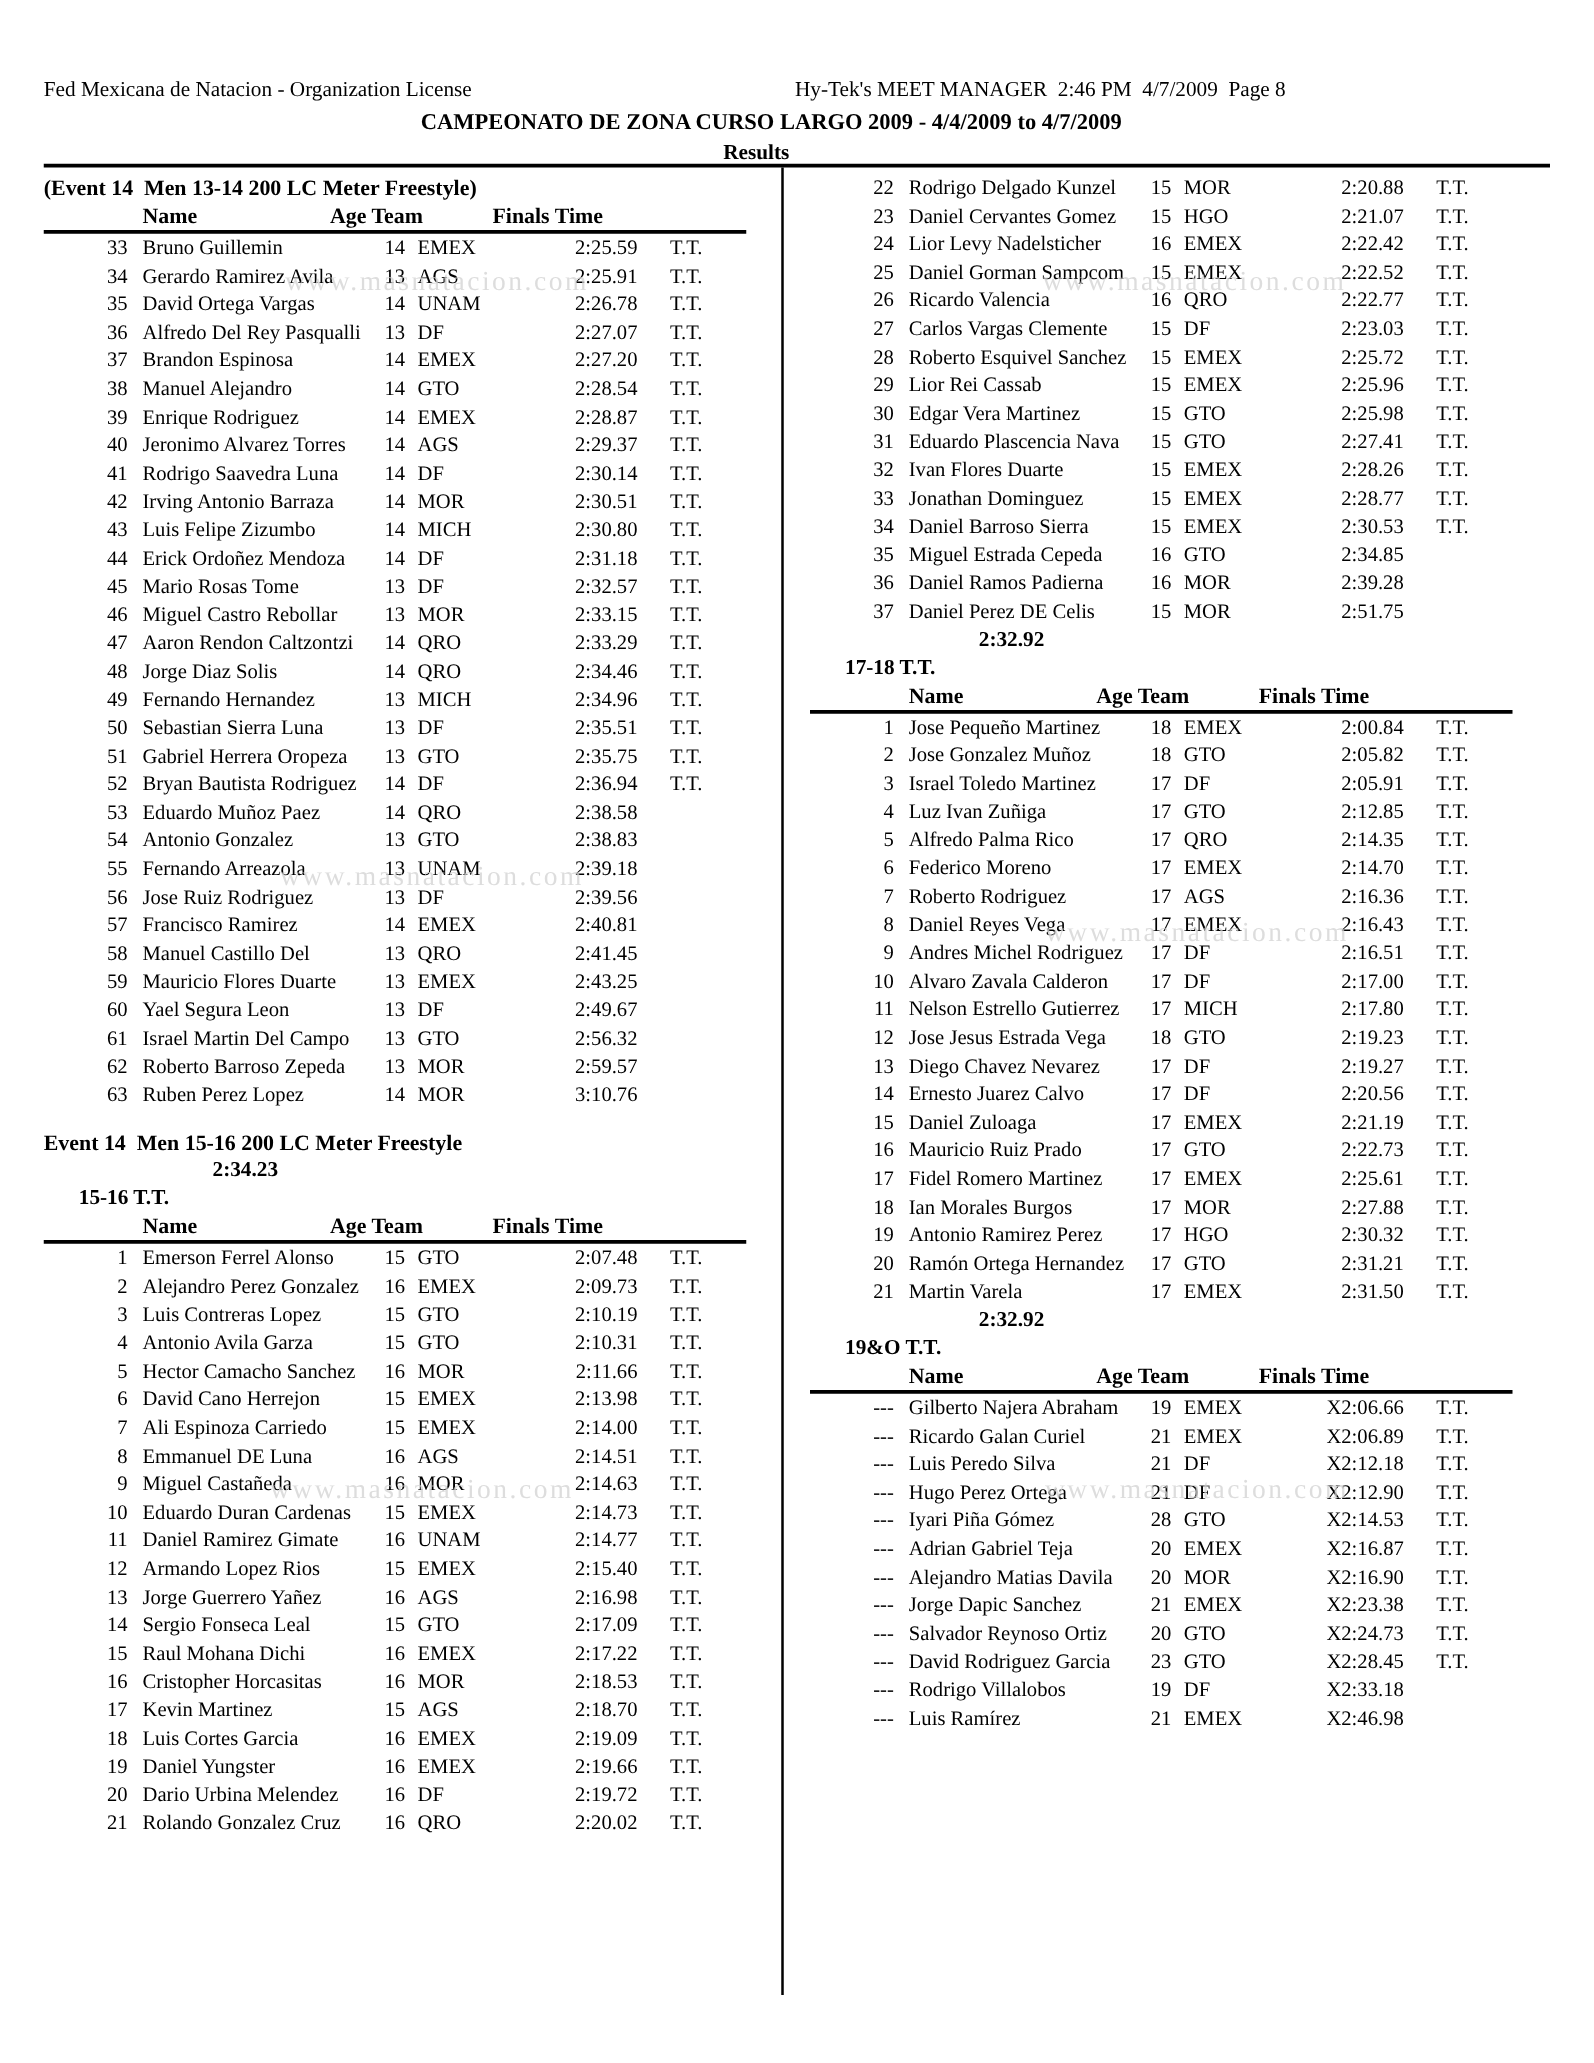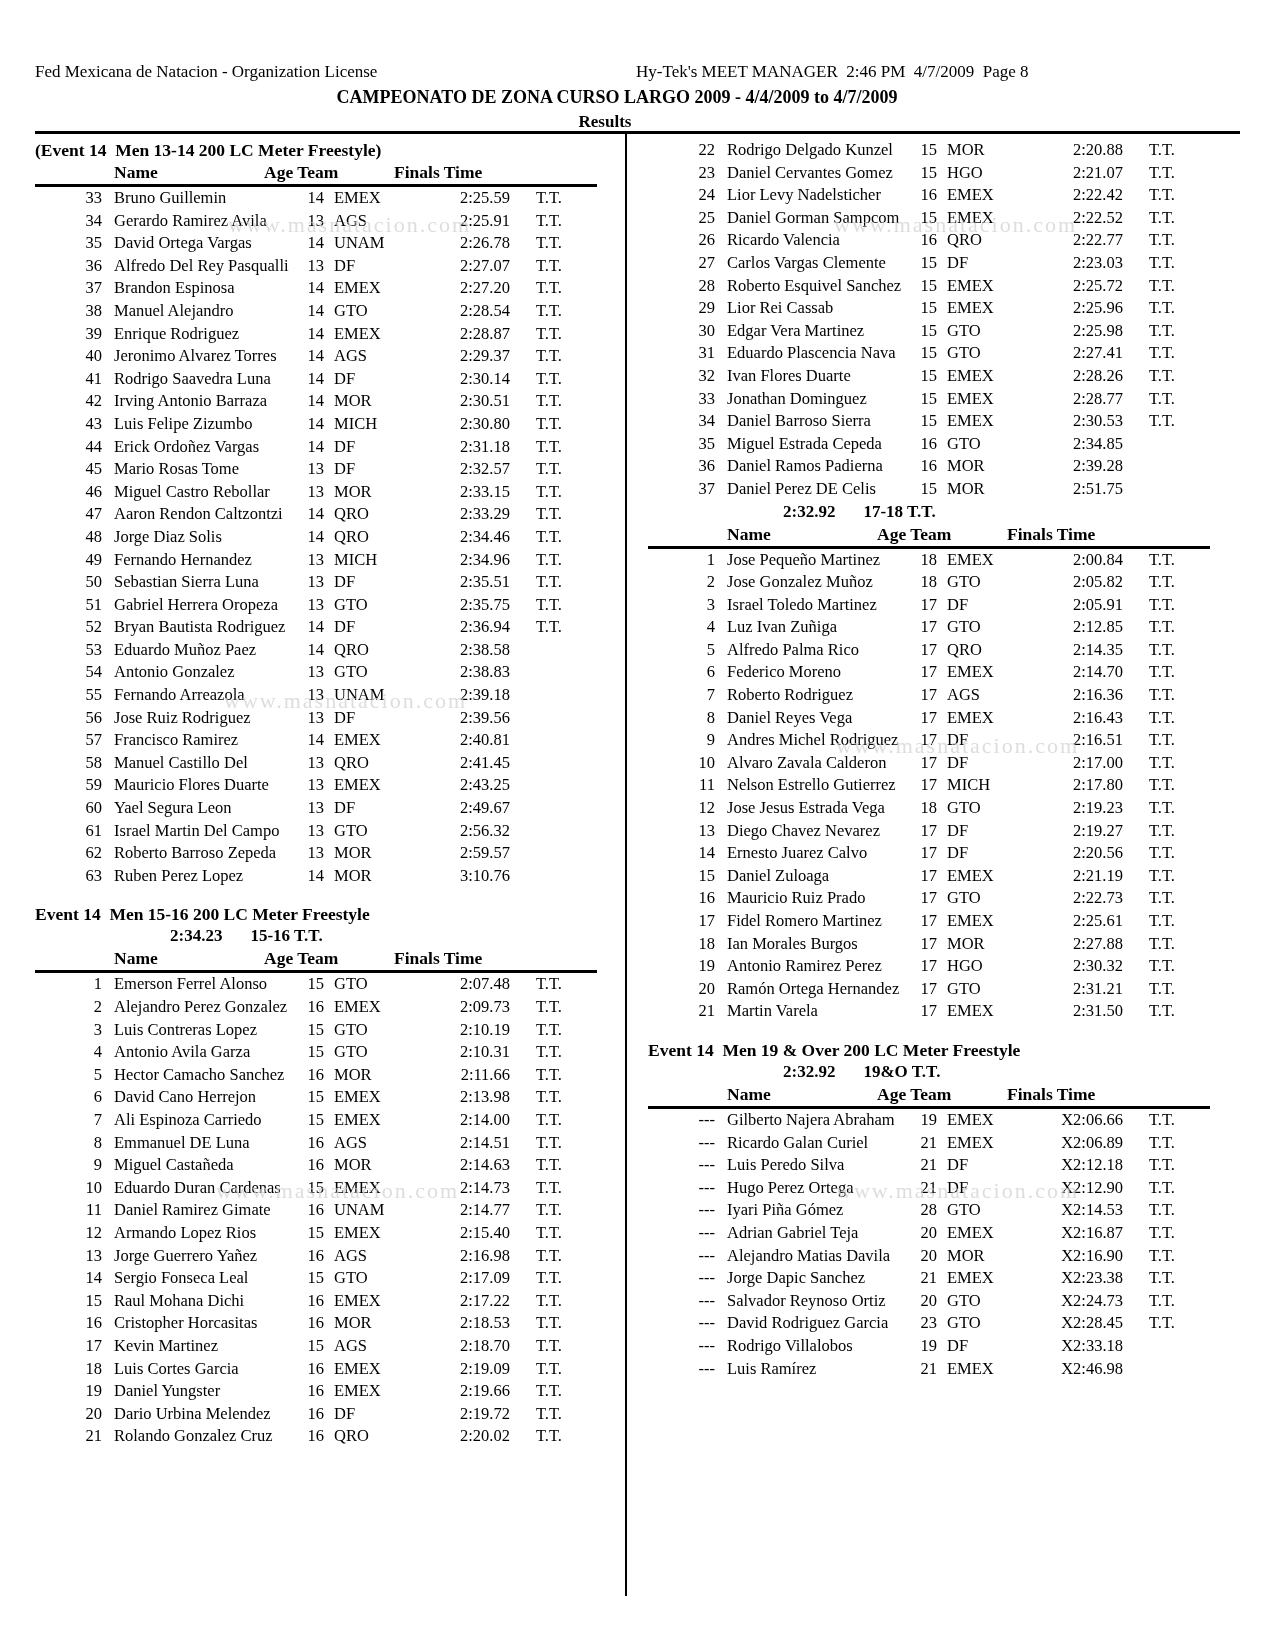--- a/index.html
+++ b/index.html
@@ -16,21 +16,21 @@
   .rule { position:absolute; left:35px; top:131px; width:1205px; height:3px; background:#000; }
 
   .cols { position:absolute; left:35px; top:134px; display:flex; height:1478px; }
   .col  { box-sizing:border-box; padding-top:5px; }
   #col-left  { width:590px; }
   #col-right { width:613px; border-left:2px solid #000; padding-left:21px; }
 
   .sec-title { font-size:17.5px; font-weight:bold; line-height:22px; margin-top:16px;
                white-space:pre-wrap; }
   .col > .sec-title:first-child { margin-top:0; }
-  .qual-row  { font-size:17px; font-weight:bold; line-height:22px; display:flex; }
+  .qual-row  { font-size:17px; font-weight:bold; line-height:22px; display:flex;flex-direction:column; }
   .qual-time { margin-left:135px; }
   .qual-label{ margin-left:28px; }
 
   .thead { display:flex; font-size:17.5px; font-weight:bold; height:22px; line-height:20px;
            border-bottom:3px solid #000; width:562px; margin-top:1px; }
   .h-spacer { width:79px; }
   .h-name   { width:150px; }
   .h-ageteam{ width:130px; }
   .h-finals { width:116px; text-align:left; }
 
@@ -150,21 +150,21 @@
         <div class="row">
           <span class="c-place">43</span>
           <span class="c-name">Luis Felipe Zizumbo</span>
           <span class="c-age">14</span>
           <span class="c-team">MICH</span>
           <span class="c-time">2:30.80</span>
           <span class="c-tt">T.T.</span>
         </div>
         <div class="row">
           <span class="c-place">44</span>
-          <span class="c-name">Erick Ordoñez Vargas</span>
+          <span class="c-name">Erick Ordoñez Mendoza</span>
           <span class="c-age">14</span>
           <span class="c-team">DF</span>
           <span class="c-time">2:31.18</span>
           <span class="c-tt">T.T.</span>
         </div>
         <div class="row">
           <span class="c-place">45</span>
           <span class="c-name">Mario Rosas Tome</span>
           <span class="c-age">13</span>
           <span class="c-team">DF</span>
@@ -795,21 +795,20 @@
           <span class="c-tt">T.T.</span>
         </div>
         <div class="row">
           <span class="c-place">21</span>
           <span class="c-name">Martin Varela</span>
           <span class="c-age">17</span>
           <span class="c-team">EMEX</span>
           <span class="c-time">2:31.50</span>
           <span class="c-tt">T.T.</span>
         </div>
-        <div class="sec-title">Event 14  Men 19 &amp; Over 200 LC Meter Freestyle</div>
         <div class="qual-row">
           <span class="qual-time">2:32.92</span>
           <span class="qual-label">19&amp;O T.T.</span>
         </div>
         <div class="thead">
           <span class="h-spacer"></span>
           <span class="h-name">Name</span>
           <span class="h-ageteam">Age Team</span>
           <span class="h-finals">Finals Time</span>
         </div>

